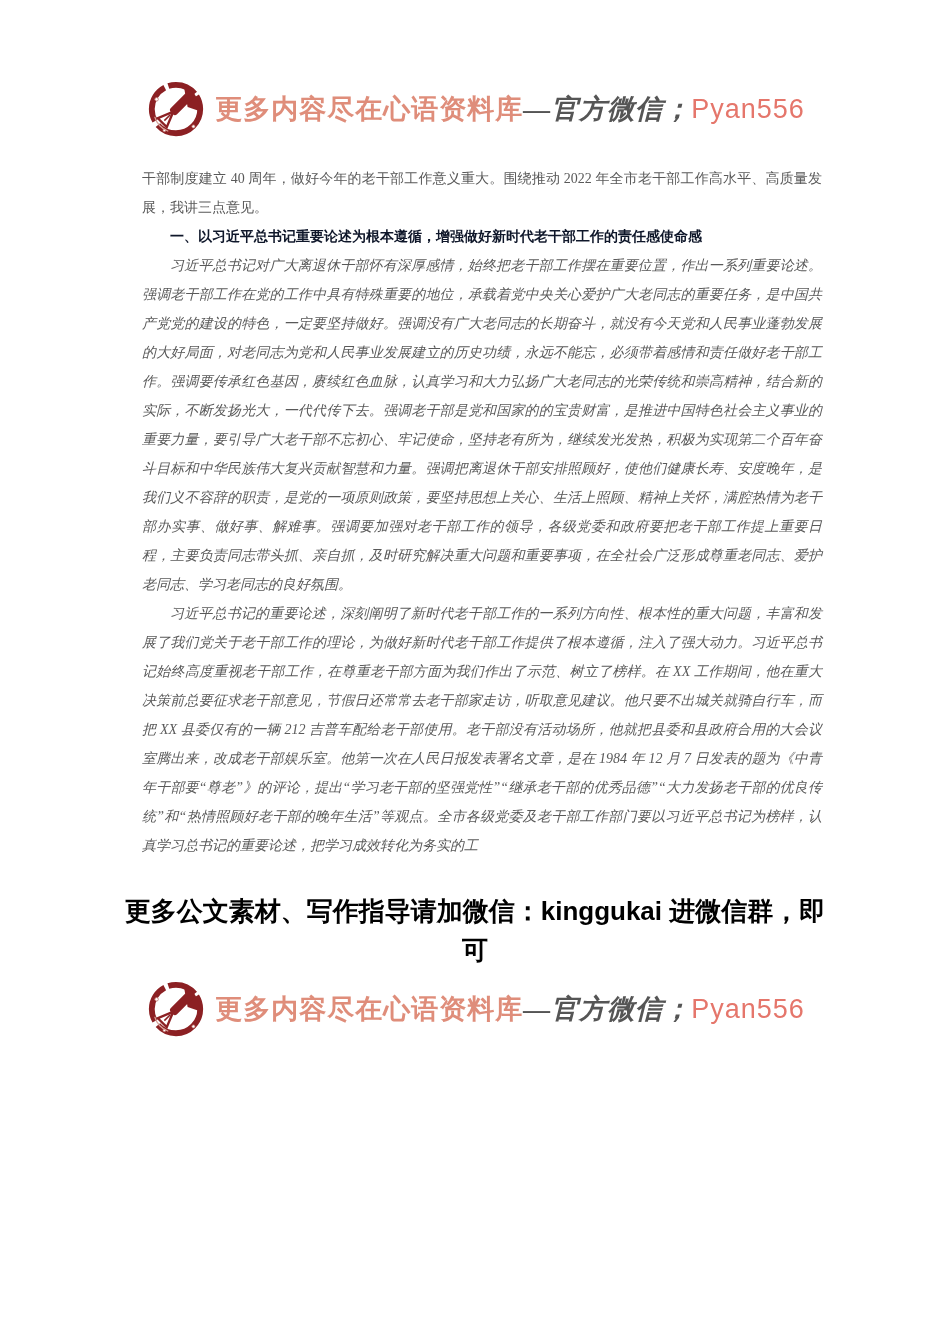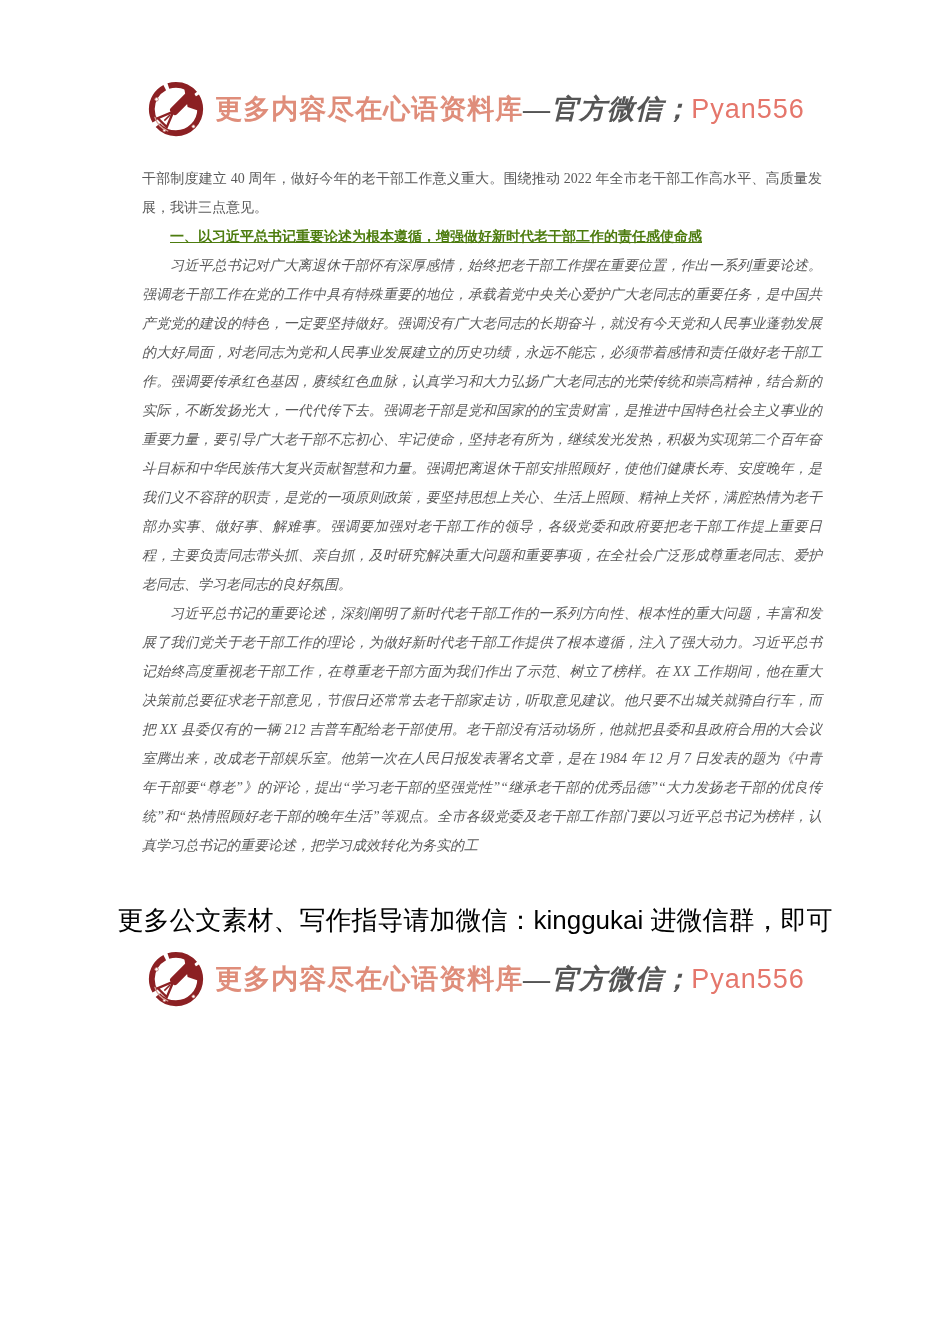--- a/index.html
+++ b/index.html
@@ -48,33 +48,32 @@
     color: #595959;
     font-size: 14px;
     line-height: 29px;
     text-align: justify;
   }
   .doc-body p { margin: 0; }
   .para-indent { text-indent: 2em; font-style: italic; }
   .section-heading {
     text-indent: 2em;
     font-weight: bold;
-    color: #4d7c0f;
+    color: #0f172a;
     font-family: "Liberation Sans", "DejaVu Sans", sans-serif;
-    text-decoration: underline;
   }
   
   .promo {
     width: 720px;
-    margin: 41px auto 0 auto;
+    margin: 32px auto 0 auto;
     text-align: center;
     color: #000000;
     font-size: 26px;
     line-height: 39px;
-    font-weight: normal;
+    font-weight: bold;
     font-family: "Liberation Sans", "DejaVu Sans", sans-serif;
   }
   .promo p { margin: 0; }
 </style>
 </head>
 <body>
 
 <div class="page">
 
   <div class="brand-row top">

